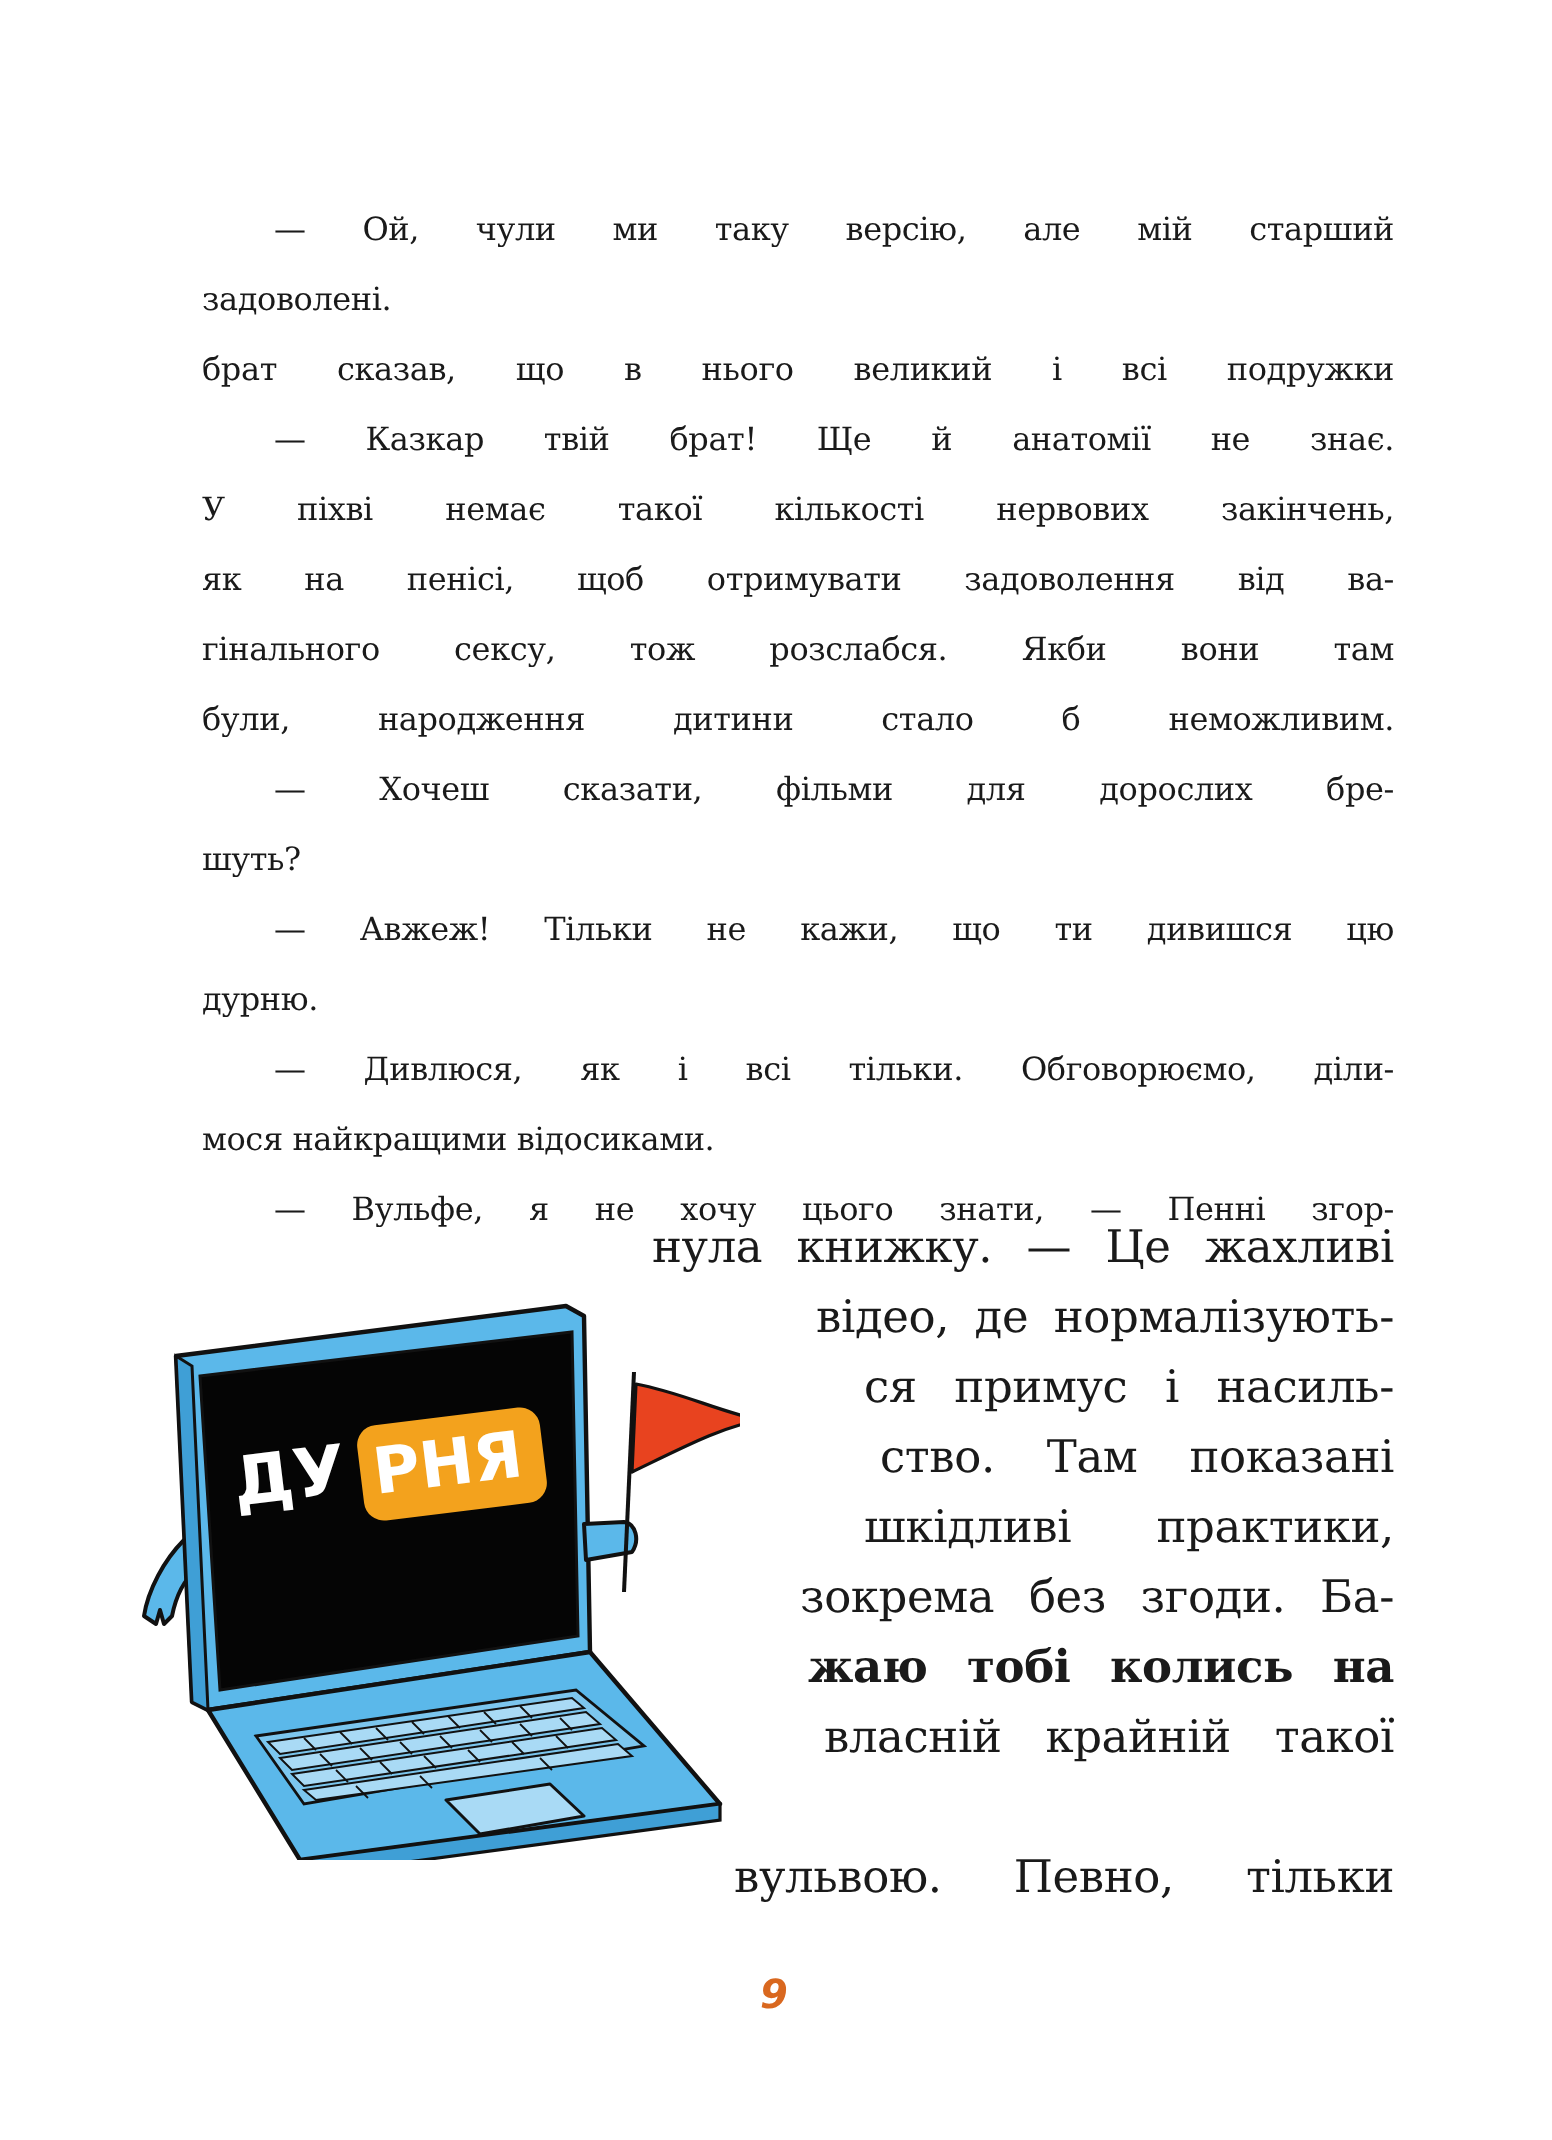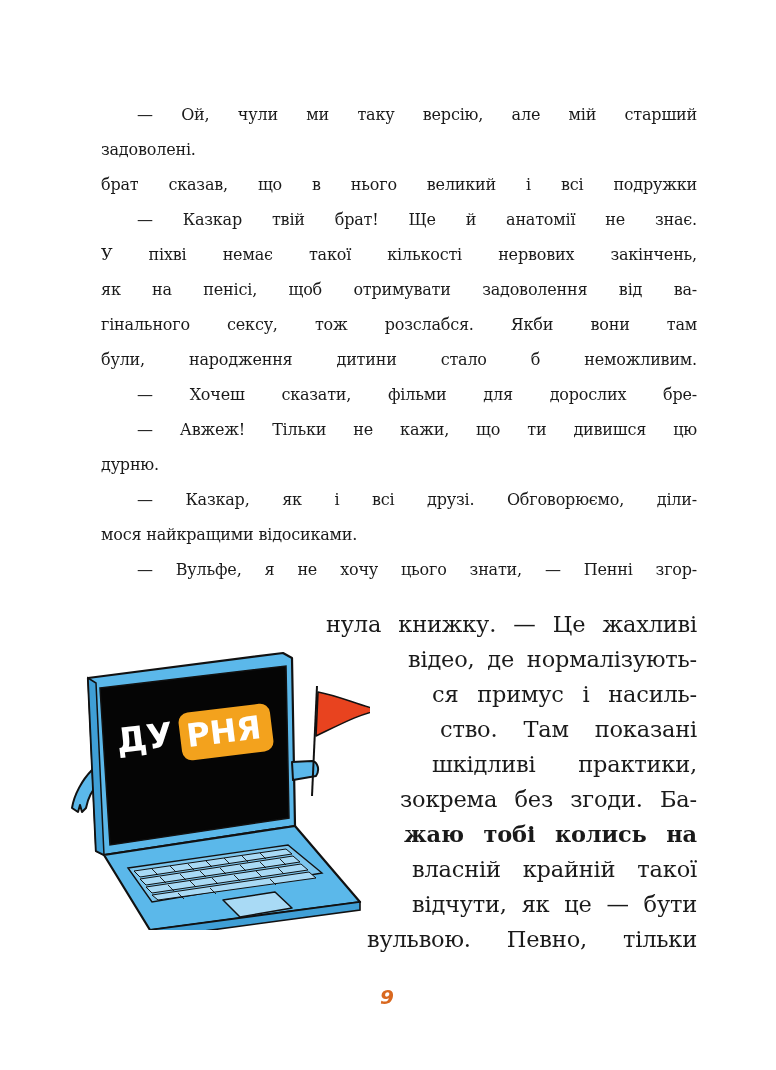--- a/index.html
+++ b/index.html
@@ -80,36 +80,36 @@
   <div class="text-block">
     <div class="line indent">— Ой, чули ми таку версію, але мій старший</div>
     <div class="line last">задоволені.</div>
     <div class="line">брат сказав, що в нього великий і всі подружки</div>
     <div class="line indent">— Казкар твій брат! Ще й анатомії не знає.</div>
     <div class="line">У піхві немає такої кількості нервових закінчень,</div>
     <div class="line">як на пенісі, щоб отримувати задоволення від ва-</div>
     <div class="line">гінального сексу, тож розслабся. Якби вони там</div>
     <div class="line">були, народження дитини стало б неможливим.</div>
     <div class="line indent">— Хочеш сказати, фільми для дорослих бре-</div>
+    <div class="line last">шуть?</div>
     <div class="line indent">— Авжеж! Тільки не кажи, що ти дивишся цю</div>
     <div class="line last">дурню.</div>
-    <div class="line indent">— Казкар, як і всі друзі. Обговорюємо, діли-</div>
+    <div class="line indent">— Дивлюся, як і всі тільки. Обговорюємо, діли-</div>
     <div class="line last">мося найкращими відосиками.</div>
     <div class="line indent">— Вульфе, я не хочу цього знати, — Пенні згор-</div>
   </div>
 
   <div class="wrap-line" style="left:408px; top:642px; width:289px;">відео, де нормалізують-</div>
   <div class="wrap-line" style="left:326px; top:607px; width:371px;">нула книжку. — Це жахливі</div>
   <div class="wrap-line" style="left:432px; top:677px; width:265px;">ся примус і насиль-</div>
   <div class="wrap-line" style="left:440px; top:712px; width:257px;">ство. Там показані</div>
   <div class="wrap-line" style="left:432px; top:747px; width:265px;">шкідливі практики,</div>
   <div class="wrap-line" style="left:400px; top:782px; width:297px;">зокрема без згоди. Ба-</div>
   <div class="wrap-line" style="left:404px; top:817px; width:293px;font-weight:bold;">жаю тобі колись на</div>
   <div class="wrap-line" style="left:412px; top:852px; width:285px;">власній крайній такої</div>
-  <div class="wrap-line" style="left:412px; top:887px; width:285px;">відчути, як це — бути</div>
   <div class="wrap-line" style="left:367px; top:922px; width:330px;">вульвою. Певно, тільки</div>
 
   <div class="illustration">
     <svg width="310" height="290" viewBox="0 0 310 290" xmlns="http://www.w3.org/2000/svg">
 
       <path d="M32 130 C 22 140, 14 155, 12 168 L 18 172 L 20 165 L 22 172 L 26 168 C 28 158, 32 150, 38 145 Z" fill="#5bb8ea" stroke="#111" stroke-width="2" stroke-linejoin="round"></path>
 
       <path d="M28 38 L 223 13 L 232 18 L 235 186 L 44 215 L 36 211 Z" fill="#5bb8ea" stroke="#111" stroke-width="2.2" stroke-linejoin="round"></path>
 
       <path d="M28 38 L 36 43 L 44 215 L 36 211 Z" fill="#3f9fd6" stroke="#111" stroke-width="1.5"></path>

